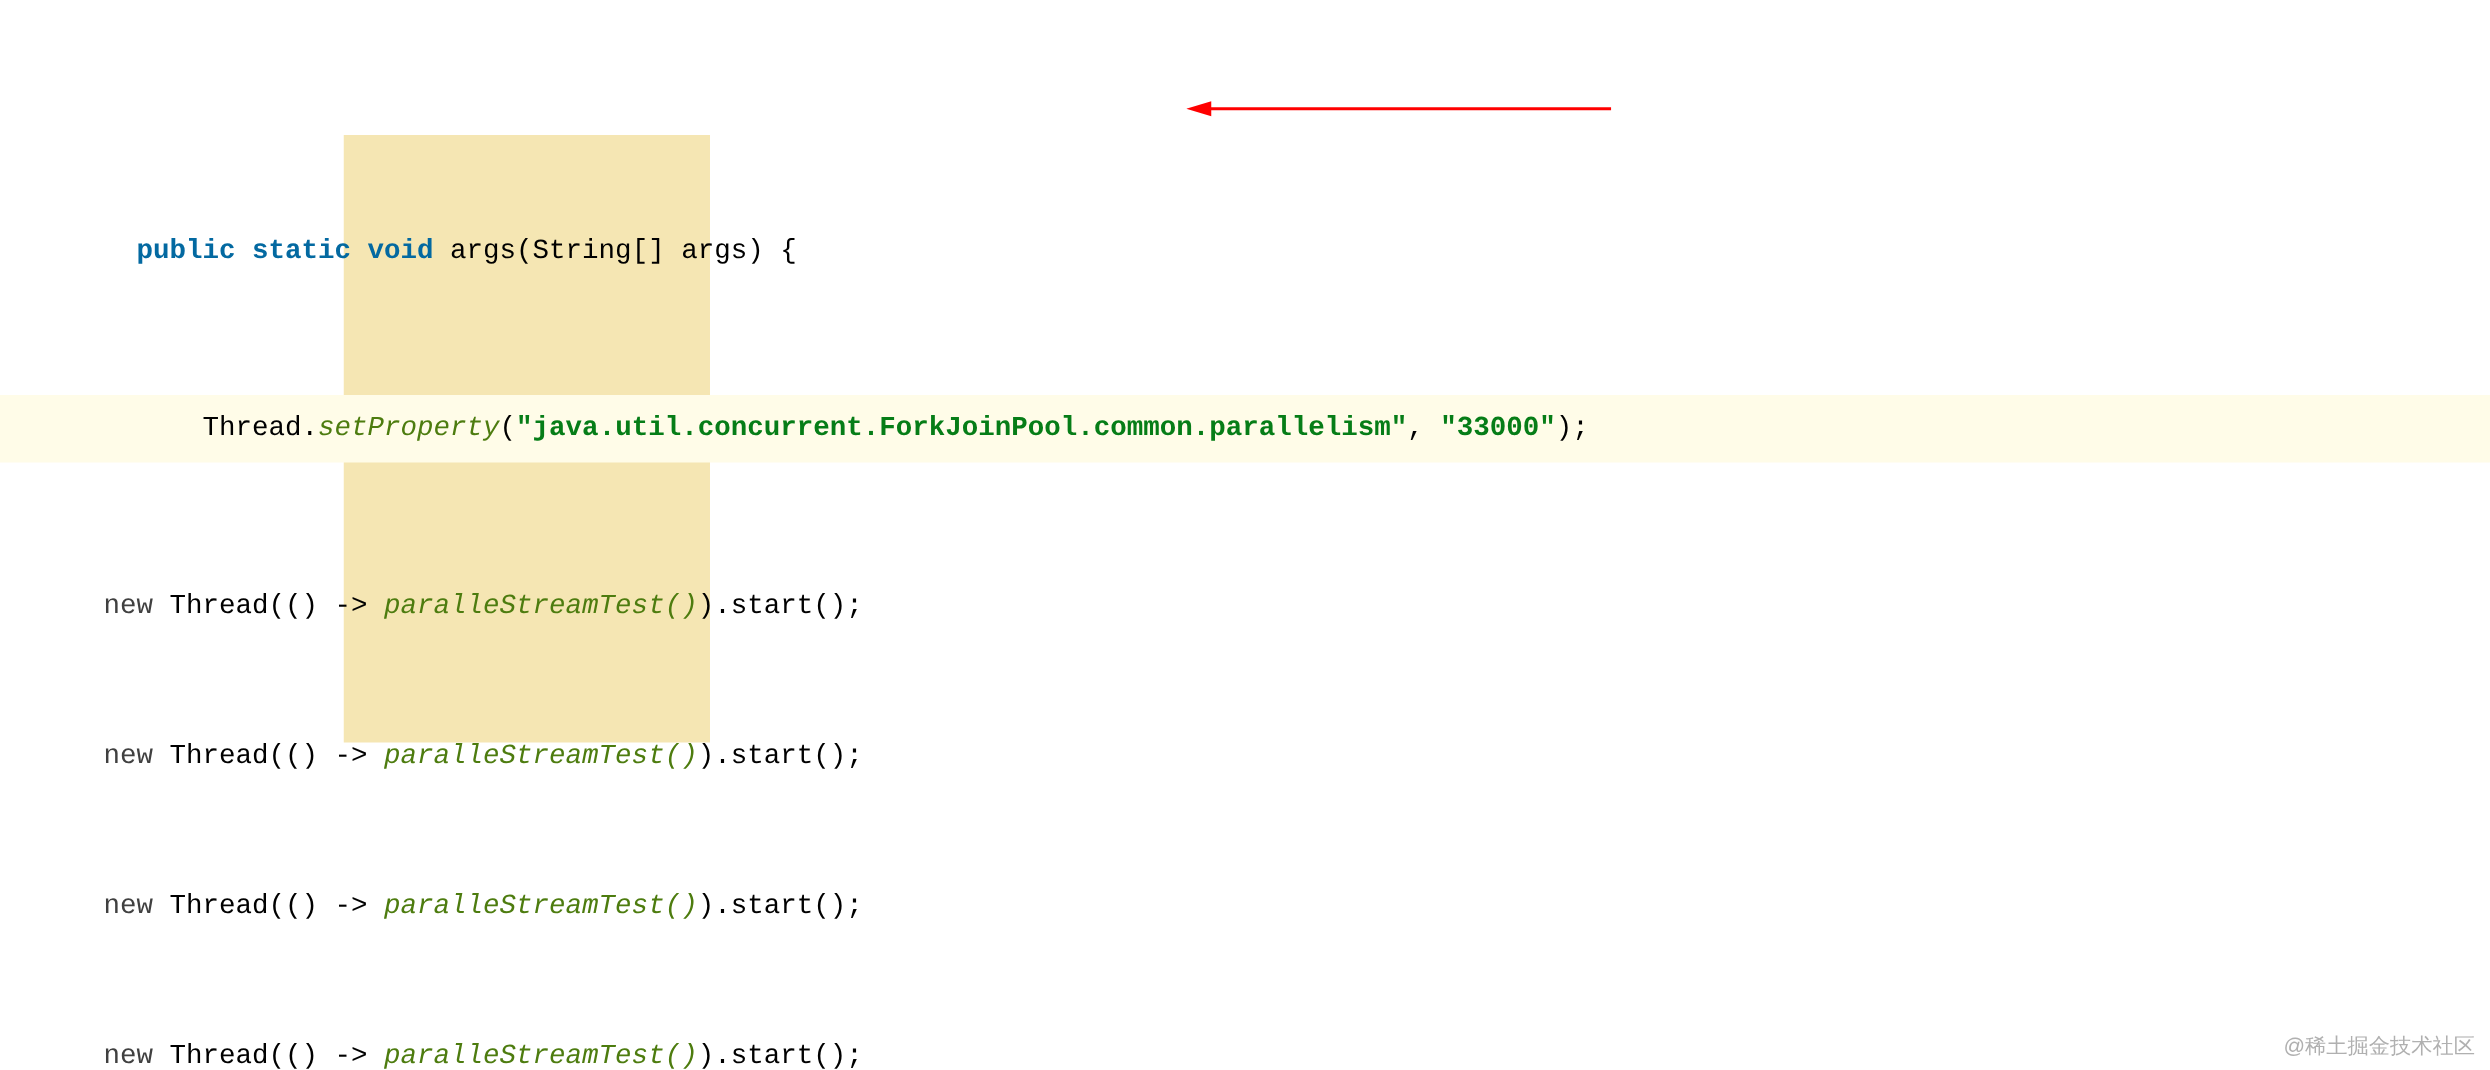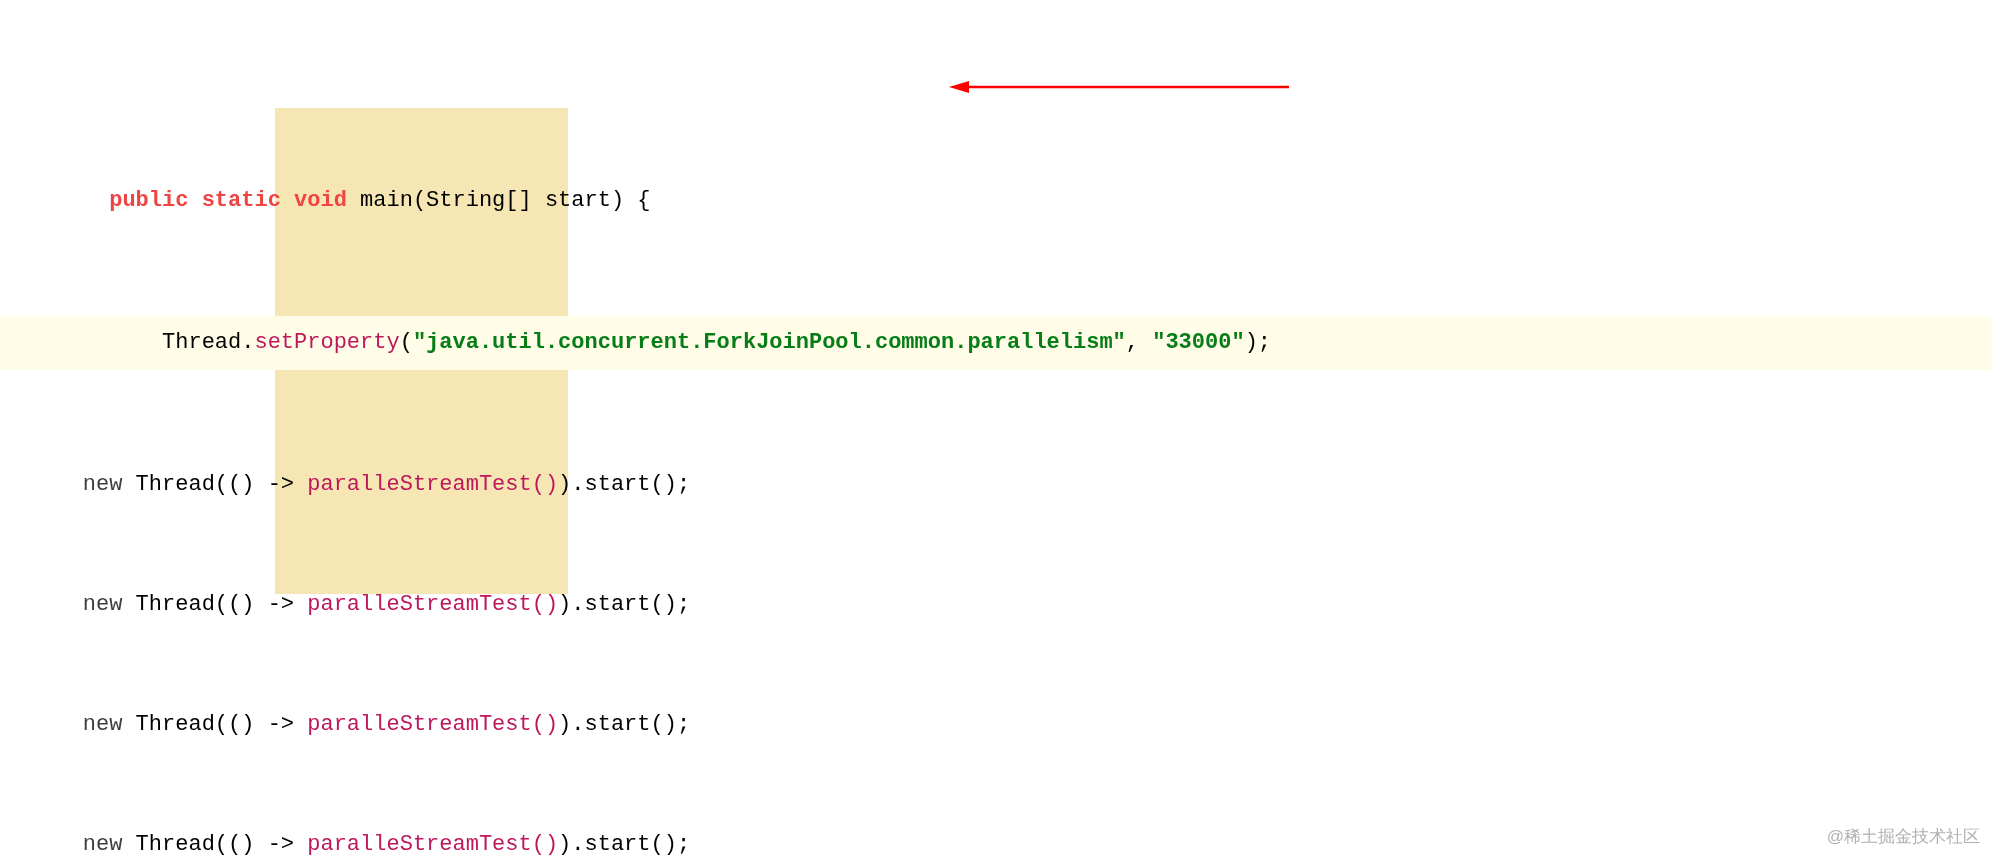--- a/index.html
+++ b/index.html
@@ -33,23 +33,23 @@
     }
     .line-content {
       position: relative;
       z-index: 1;
     }
     .yellow-bg {
       background: #F5E6B3;
       position: absolute;
       z-index: 0;
     }
-    .kw { color: #ef4444; font-weight: bold; }
+    .kw { color: #0369a1; font-weight: bold; }
     .kw-new { color: #404040; font-weight: normal; }
-    .method-italic { color: #be185d; }
+    .method-italic { font-style: italic; color: #4d7c0f; }
     .str { color: #067D17; font-weight: bold; }
     .plain { color: #000000; }
     .arrow-annotation {
       position: absolute;
       top: 77px;
       left: 949px;
       z-index: 10;
     }
     .watermark {
       position: absolute;
@@ -64,21 +64,21 @@
 <body>
 
 <div class="code-container">
 
   
   <div class="yellow-bg" style="left: 275px; top: 108px; width: 293px; height: 486px;"></div>
 
   
   <div class="line">
     <span class="line-content">
-      <span class="kw">public</span><span class="plain"> </span><span class="kw">static</span><span class="plain"> </span><span class="kw">void</span><span class="plain"> </span><span class="plain">main(String[] start) {</span>
+      <span class="kw">public</span><span class="plain"> </span><span class="kw">static</span><span class="plain"> </span><span class="kw">void</span><span class="plain"> </span><span class="plain">args(String[] args) {</span>
     </span>
   </div>
 
   
   <div class="line">
     <div class="line-highlight"></div>
     <span class="line-content">
       <span class="plain">    Thread.</span><span class="method-italic">setProperty</span><span class="plain">(</span><span class="str">"java.util.concurrent.ForkJoinPool.common.parallelism"</span><span class="plain">, </span><span class="str">"33000"</span><span class="plain">);</span>
     </span>
   </div>

